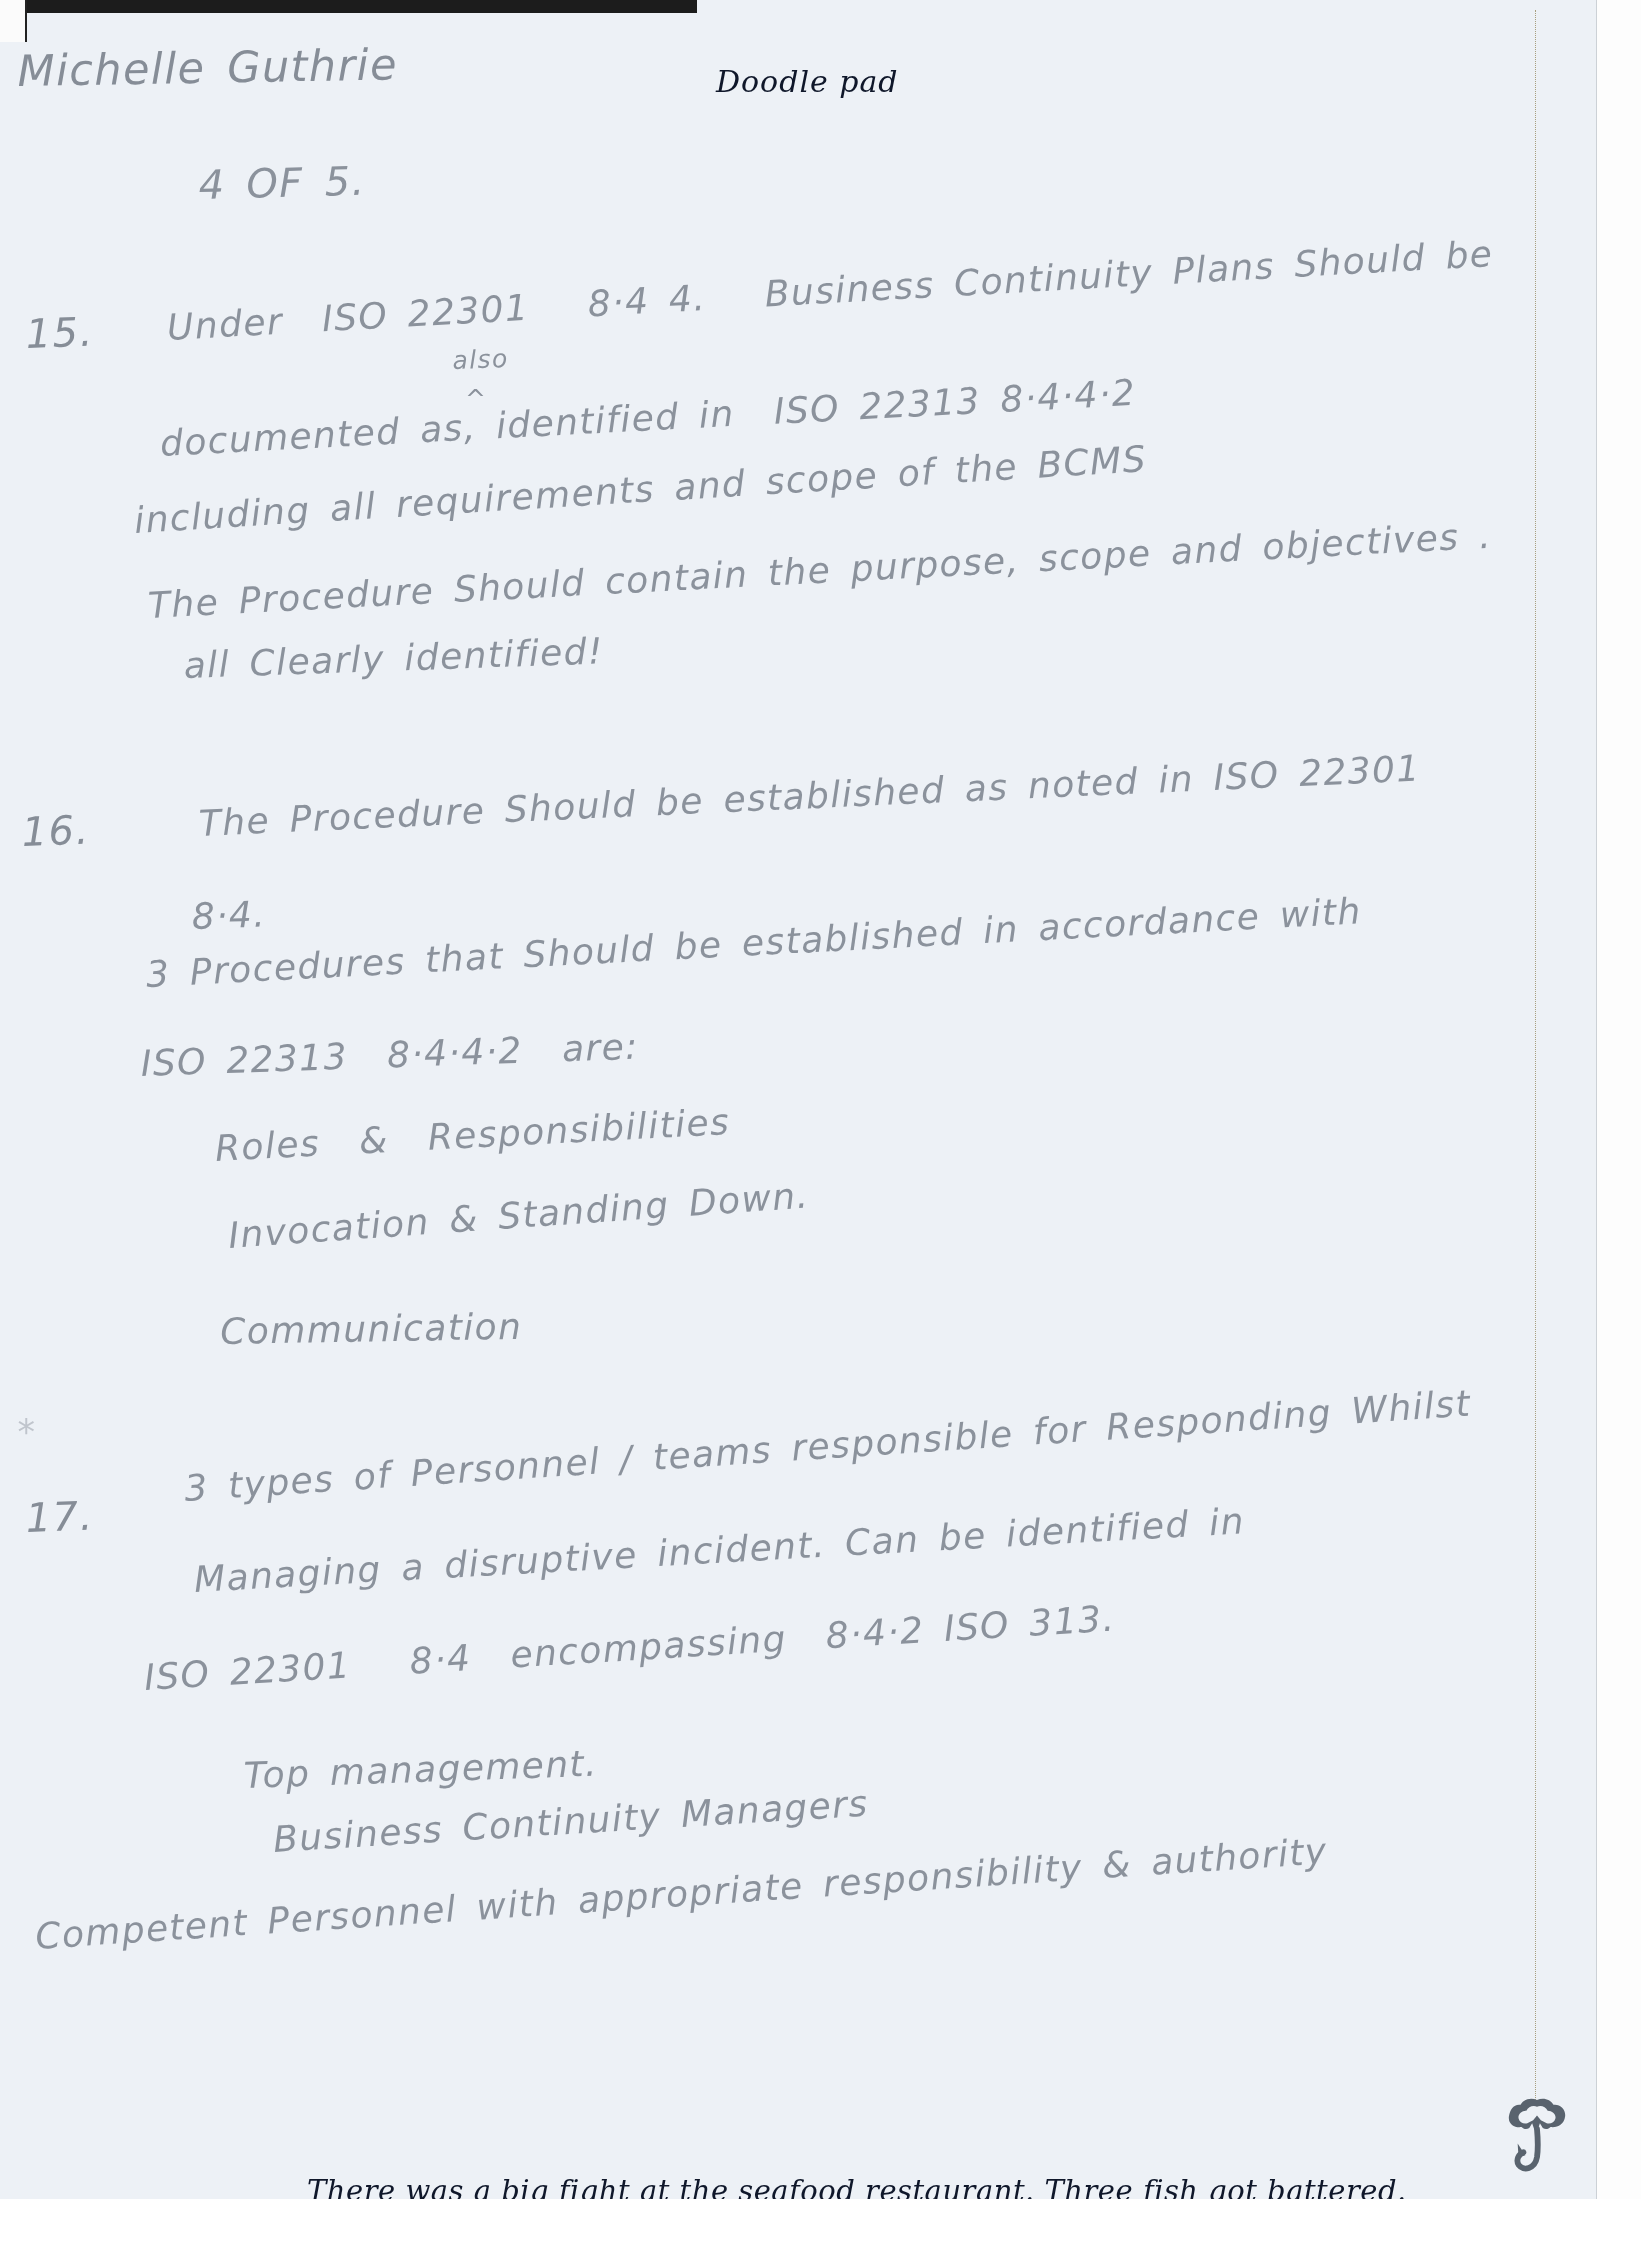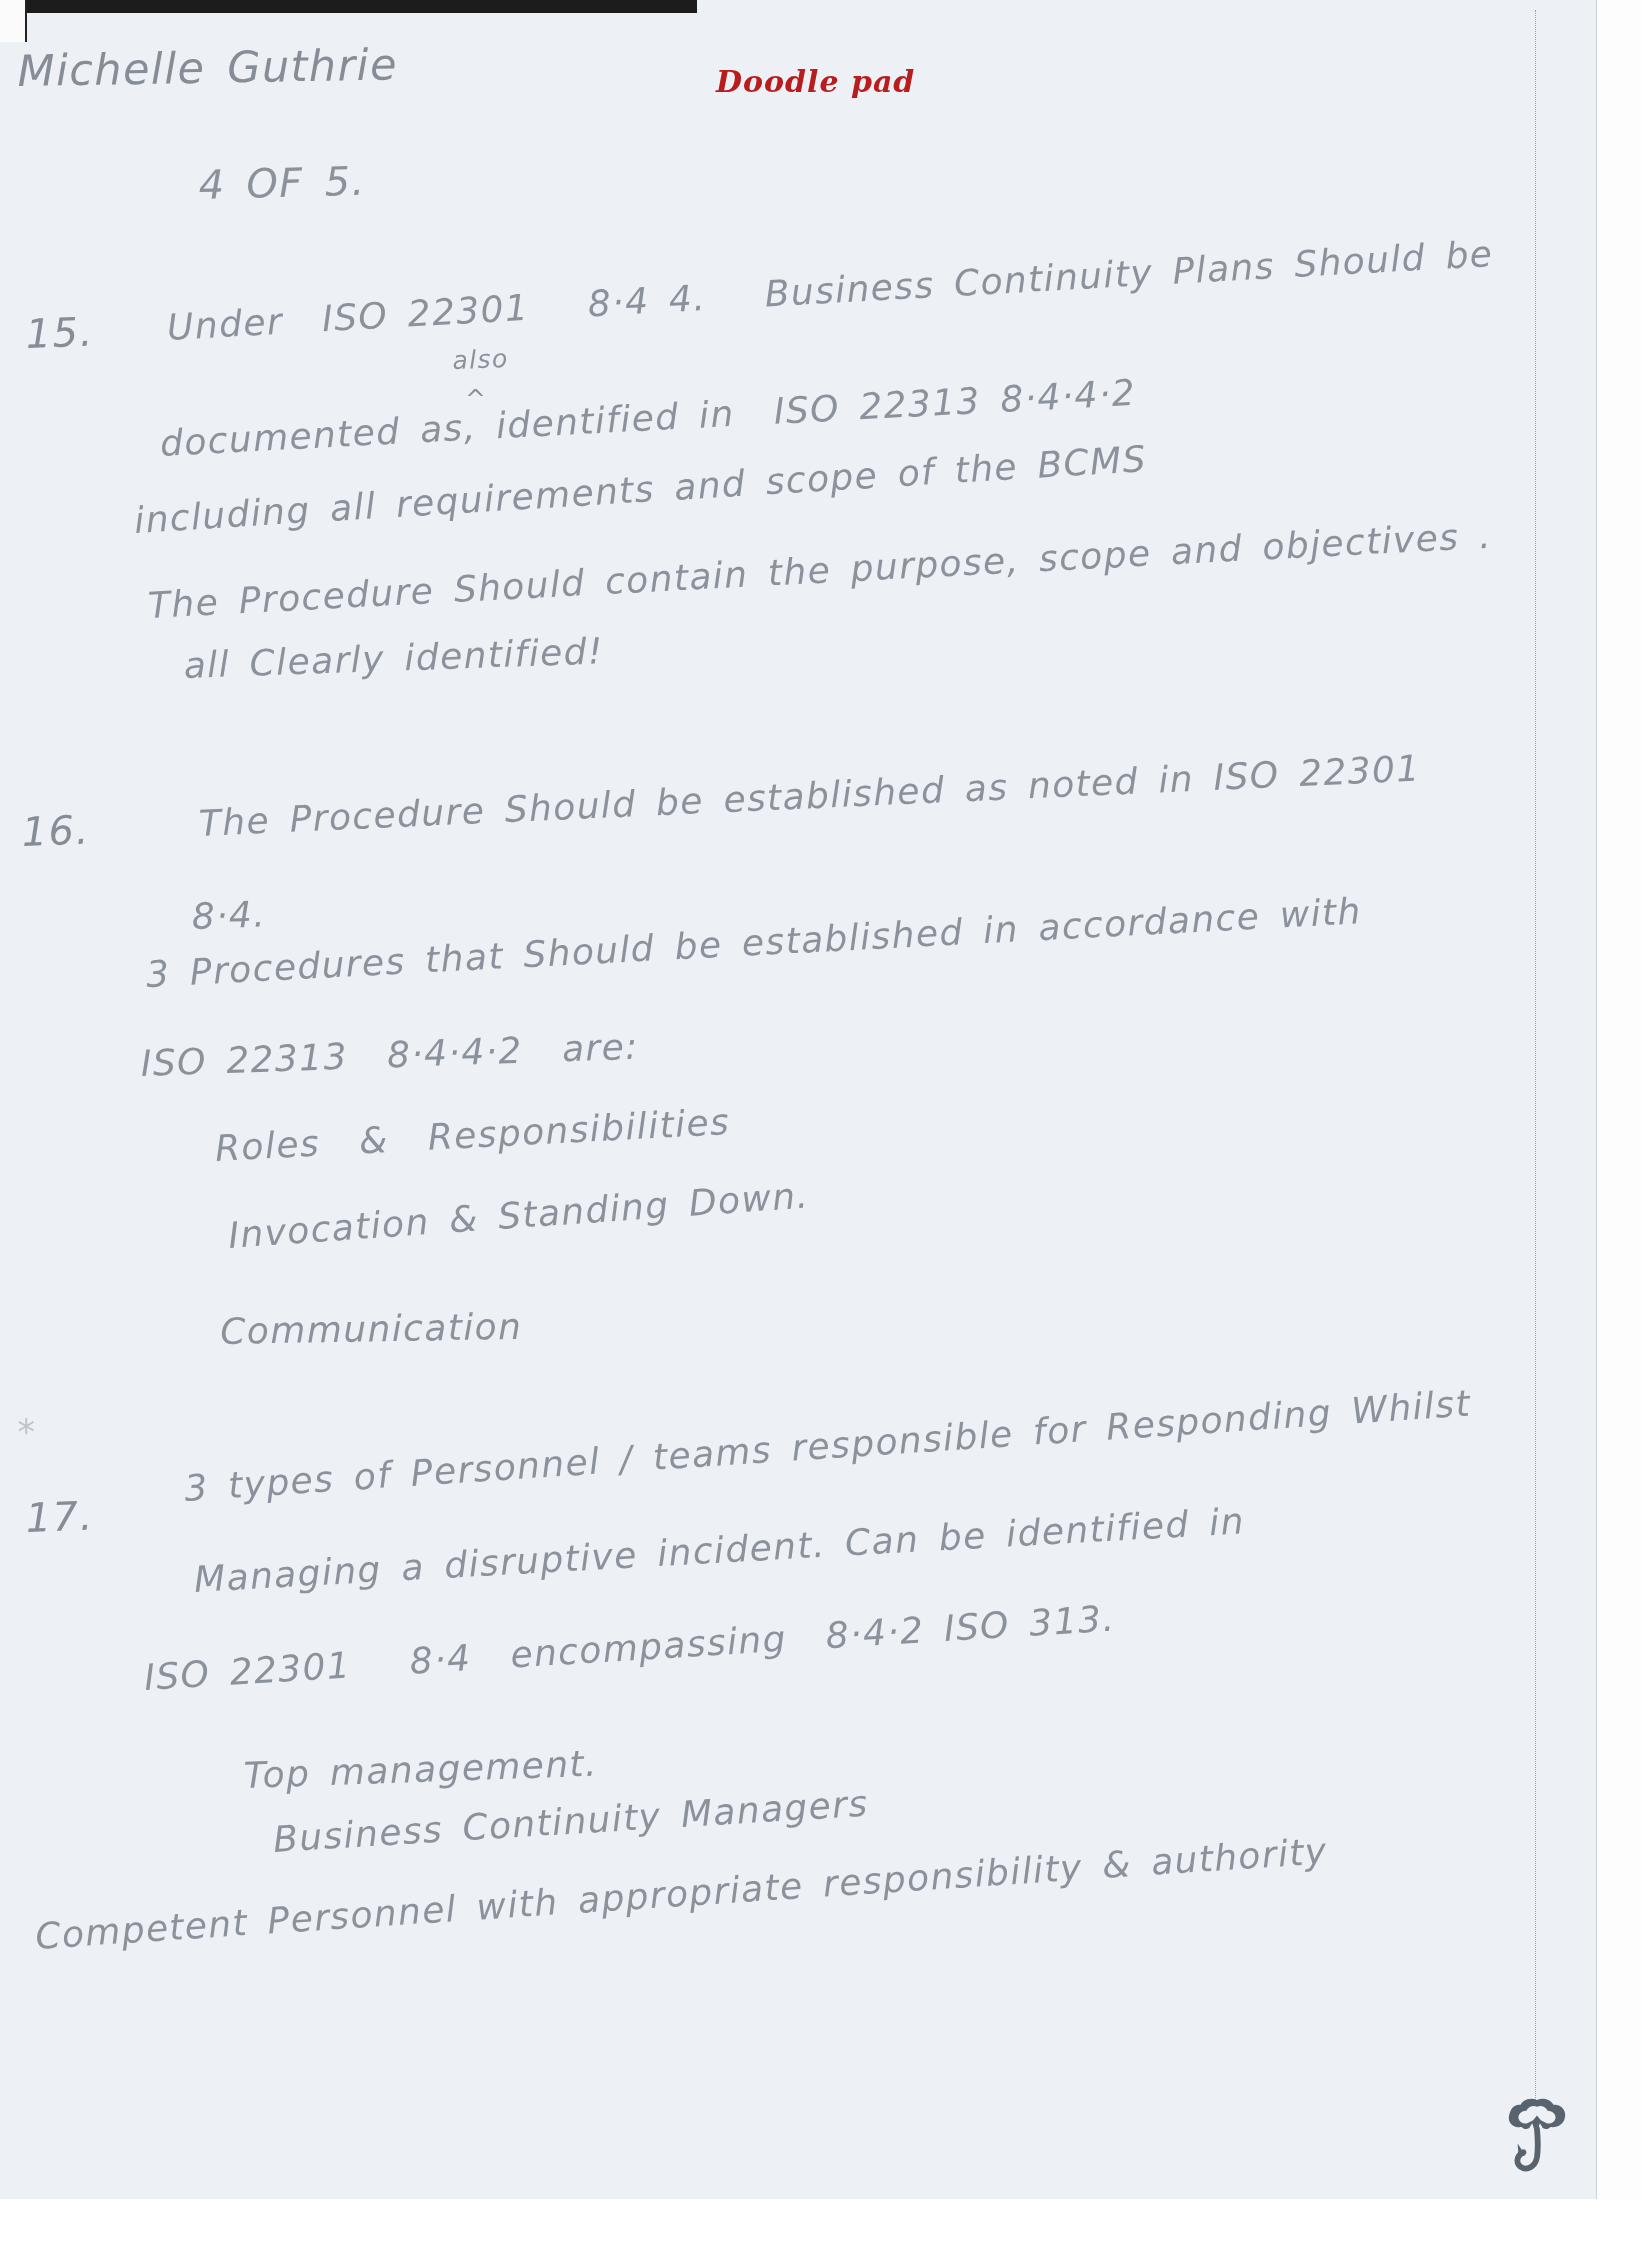--- a/index.html
+++ b/index.html
@@ -12,21 +12,21 @@
   }
   
   .scan-bar-top{position:absolute;left:5.8px;top:0;width:691px;height:12.6px;background:#1c1c1c;}
   .corner-notch{position:absolute;left:0;top:0;width:25px;height:42px;background:#fbfbfb;border-right:2.9px solid #222;}
   .scan-bar-bottom{position:absolute;left:82px;top:2245px;width:1559px;height:12.6px;background:#161616;}
   .scan-corner-br{position:absolute;left:1487px;top:2232px;width:154px;height:25px;background:#141414;}
   .scanner-margin{position:absolute;right:0;top:0;width:44px;height:2232px;background:#fdfdfd;border-left:1px solid #ccd1d6;}
   
   .print{
     font-family:"DejaVu Serif","Liberation Serif",serif;
-    font-style:italic;font-weight:bold;color:#b91c1c;
+    font-style:italic;font-weight:normal;color:#0f172a;
     position:absolute;white-space:pre;
   }
   .pad-title{left:716px;top:64px;font-size:30px;letter-spacing:1px;}
   .footer-joke{left:307px;top:2174px;font-size:29px;letter-spacing:0.5px;}
   
   .hand{
     position:absolute;white-space:pre;
     font-family:"DejaVu Sans", sans-serif;
     font-style:italic;
     color:#8b929c;
@@ -86,15 +86,16 @@
 
   <div class="hand stray" style="left:17.4px;top:1412px;">*</div>
   <div class="hand item-num" style="left:25px;top:1495px;transform:rotate(-2deg);">17.</div>
   <div class="hand line" style="left:183px;top:1468px;transform:rotate(-3.8deg);">3 types of Personnel / teams responsible for Responding Whilst</div>
   <div class="hand line" style="left:193px;top:1559px;transform:rotate(-3.2deg);">Managing a disruptive incident. Can be identified in</div>
   <div class="hand line" style="left:143px;top:1657px;transform:rotate(-3.5deg);">ISO 22301   8·4  encompassing  8·4·2 ISO 313.</div>
   <div class="hand line" style="left:243px;top:1755px;transform:rotate(-2deg);">Top management.</div>
   <div class="hand line" style="left:272px;top:1819px;transform:rotate(-3.5deg);">Business Continuity Managers</div>
   <div class="hand line" style="left:34px;top:1916px;transform:rotate(-3.8deg);">Competent Personnel with appropriate responsibility &amp; authority</div>
 
+  <div class="print footer-joke">There was a big fight at the seafood restaurant. Three fish got battered.</div>
 
 </div>
 
 
 </body></html>

